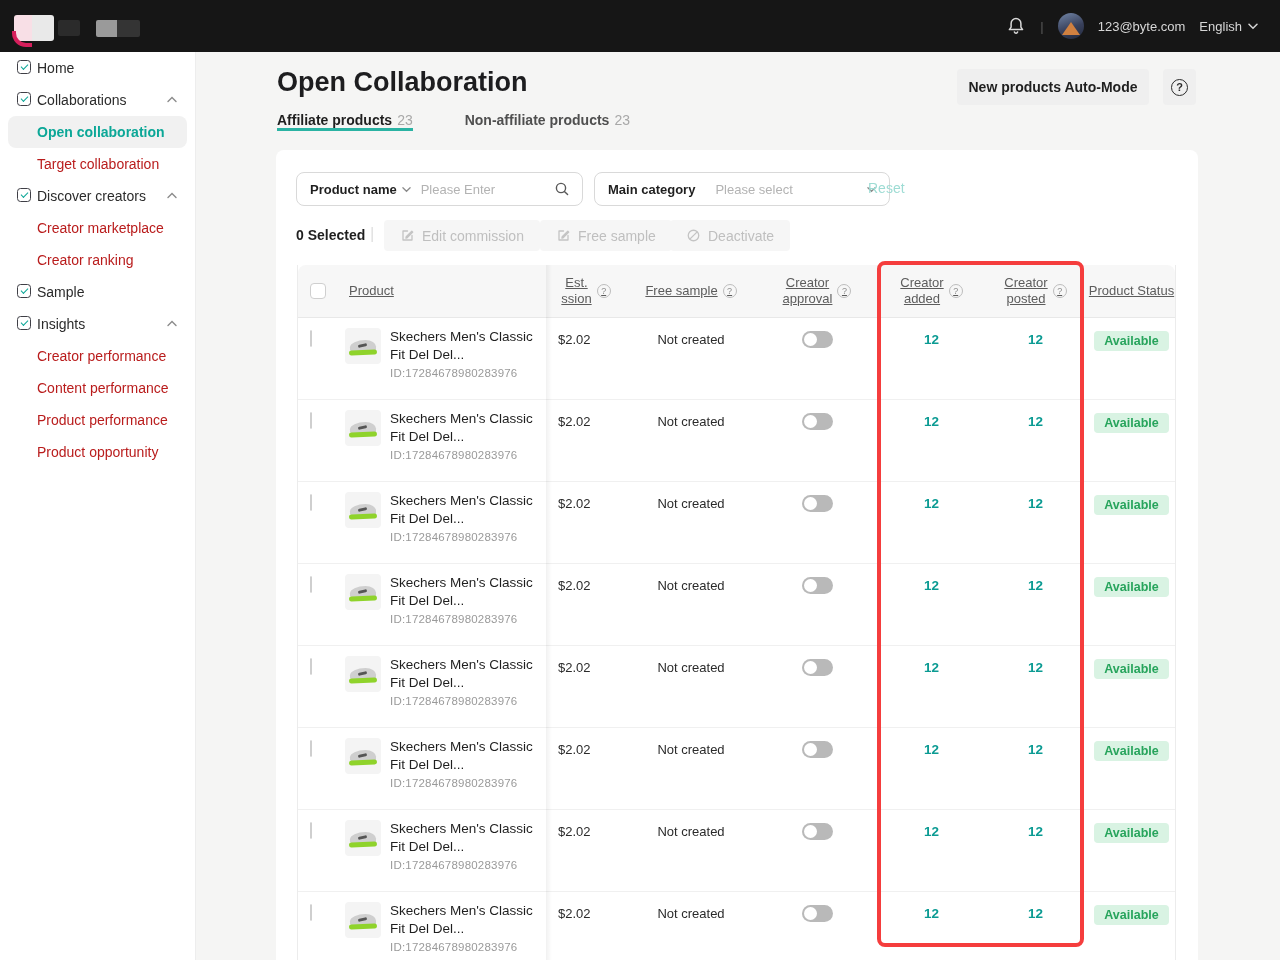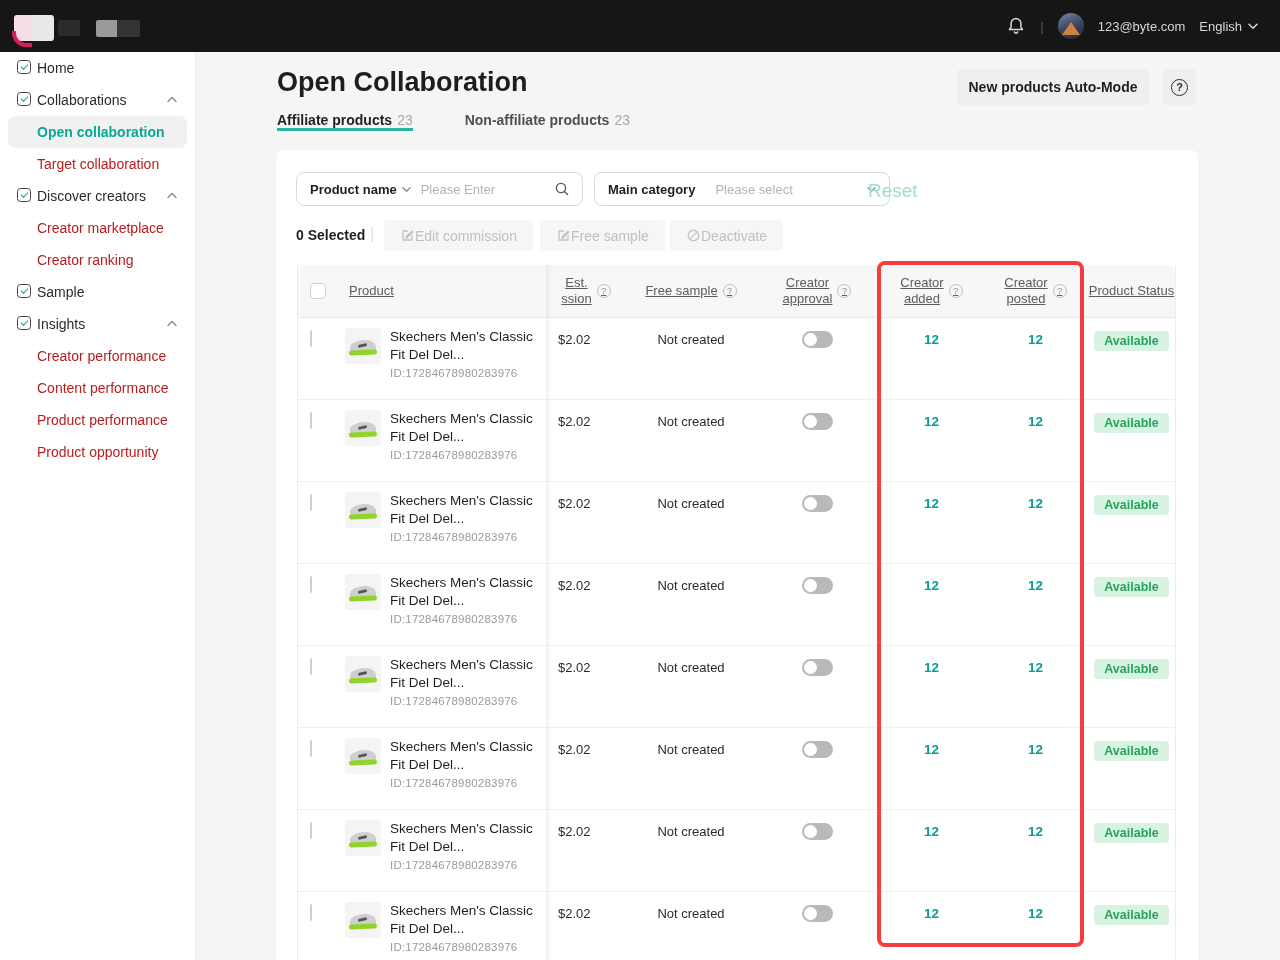--- a/index.html
+++ b/index.html
@@ -67,26 +67,26 @@
   .fb1 { left:20px; top:22px; width:287px; }
   .fb2 { left:318px; top:22px; width:296px; }
   .fb-label { font-size:13px; color:#1f1f1f; font-weight:bold; margin-left:13px; }
   .fb-chevron { margin-left:5px; width:9px; height:7px; }
   .fb-input { border:none; outline:none; font-size:13px; color:#1f1f1f; margin-left:10px; width:130px;
     font-family:inherit; background:transparent; }
   .fb-input::placeholder { color:#b3b3b3; }
   .fb-placeholder { font-size:13px; color:#b3b3b3; margin-left:20px; flex:1; }
   .fb-search { margin-left:auto; margin-right:12px; width:16px; height:16px; cursor:pointer; }
   .fb2 .fb-chevron { margin-left:auto; margin-right:13px; }
-  .reset-link { position:absolute; left:592px; top:30px; font-size:19px; color:#9edcd4; cursor:default; }
+  .reset-link { position:absolute; left:592px; top:30px; font-size:14px; color:#9edcd4; cursor:default; }
 
   .sel-text { position:absolute; left:20px; top:77px; font-size:14px; color:#1f1f1f; font-weight:bold; }
   .sel-divider { position:absolute; left:94px; top:74px; color:#e0e0e0; font-size:17px; }
   .act-btn { position:absolute; top:70px; height:31px; background:#f6f6f6; border:none; border-radius:4px;
-    font-size:14px; color:#bfbfbf; display:flex; align-items:center; padding:0 16px;
+    font-size:14px; color:#bfbfbf; display:flex; align-items:center; gap:7px; padding:0 16px;
     font-family:inherit; cursor:not-allowed; }
   .act-edit { left:108px; } .act-free { left:264px; } .act-deact { left:394px; }
 
   
   .ptable { position:absolute; left:21px; top:115px; width:879px;
     border-left:1px solid #ececec; border-right:1px solid #ececec; }
   .grid8 { display:grid; grid-template-columns:43px 205px 80px 130px 122px 107px 101px 91px; }
   .thead { height:53px; background:#f7f7f7; border-radius:8px 8px 0 0; border-bottom:1px solid #e8e8e8;
     font-size:13px; color:#5c5c5c;text-decoration:underline; }
   .th { display:flex; align-items:center; justify-content:center; gap:5px; line-height:16px; text-align:center; }

